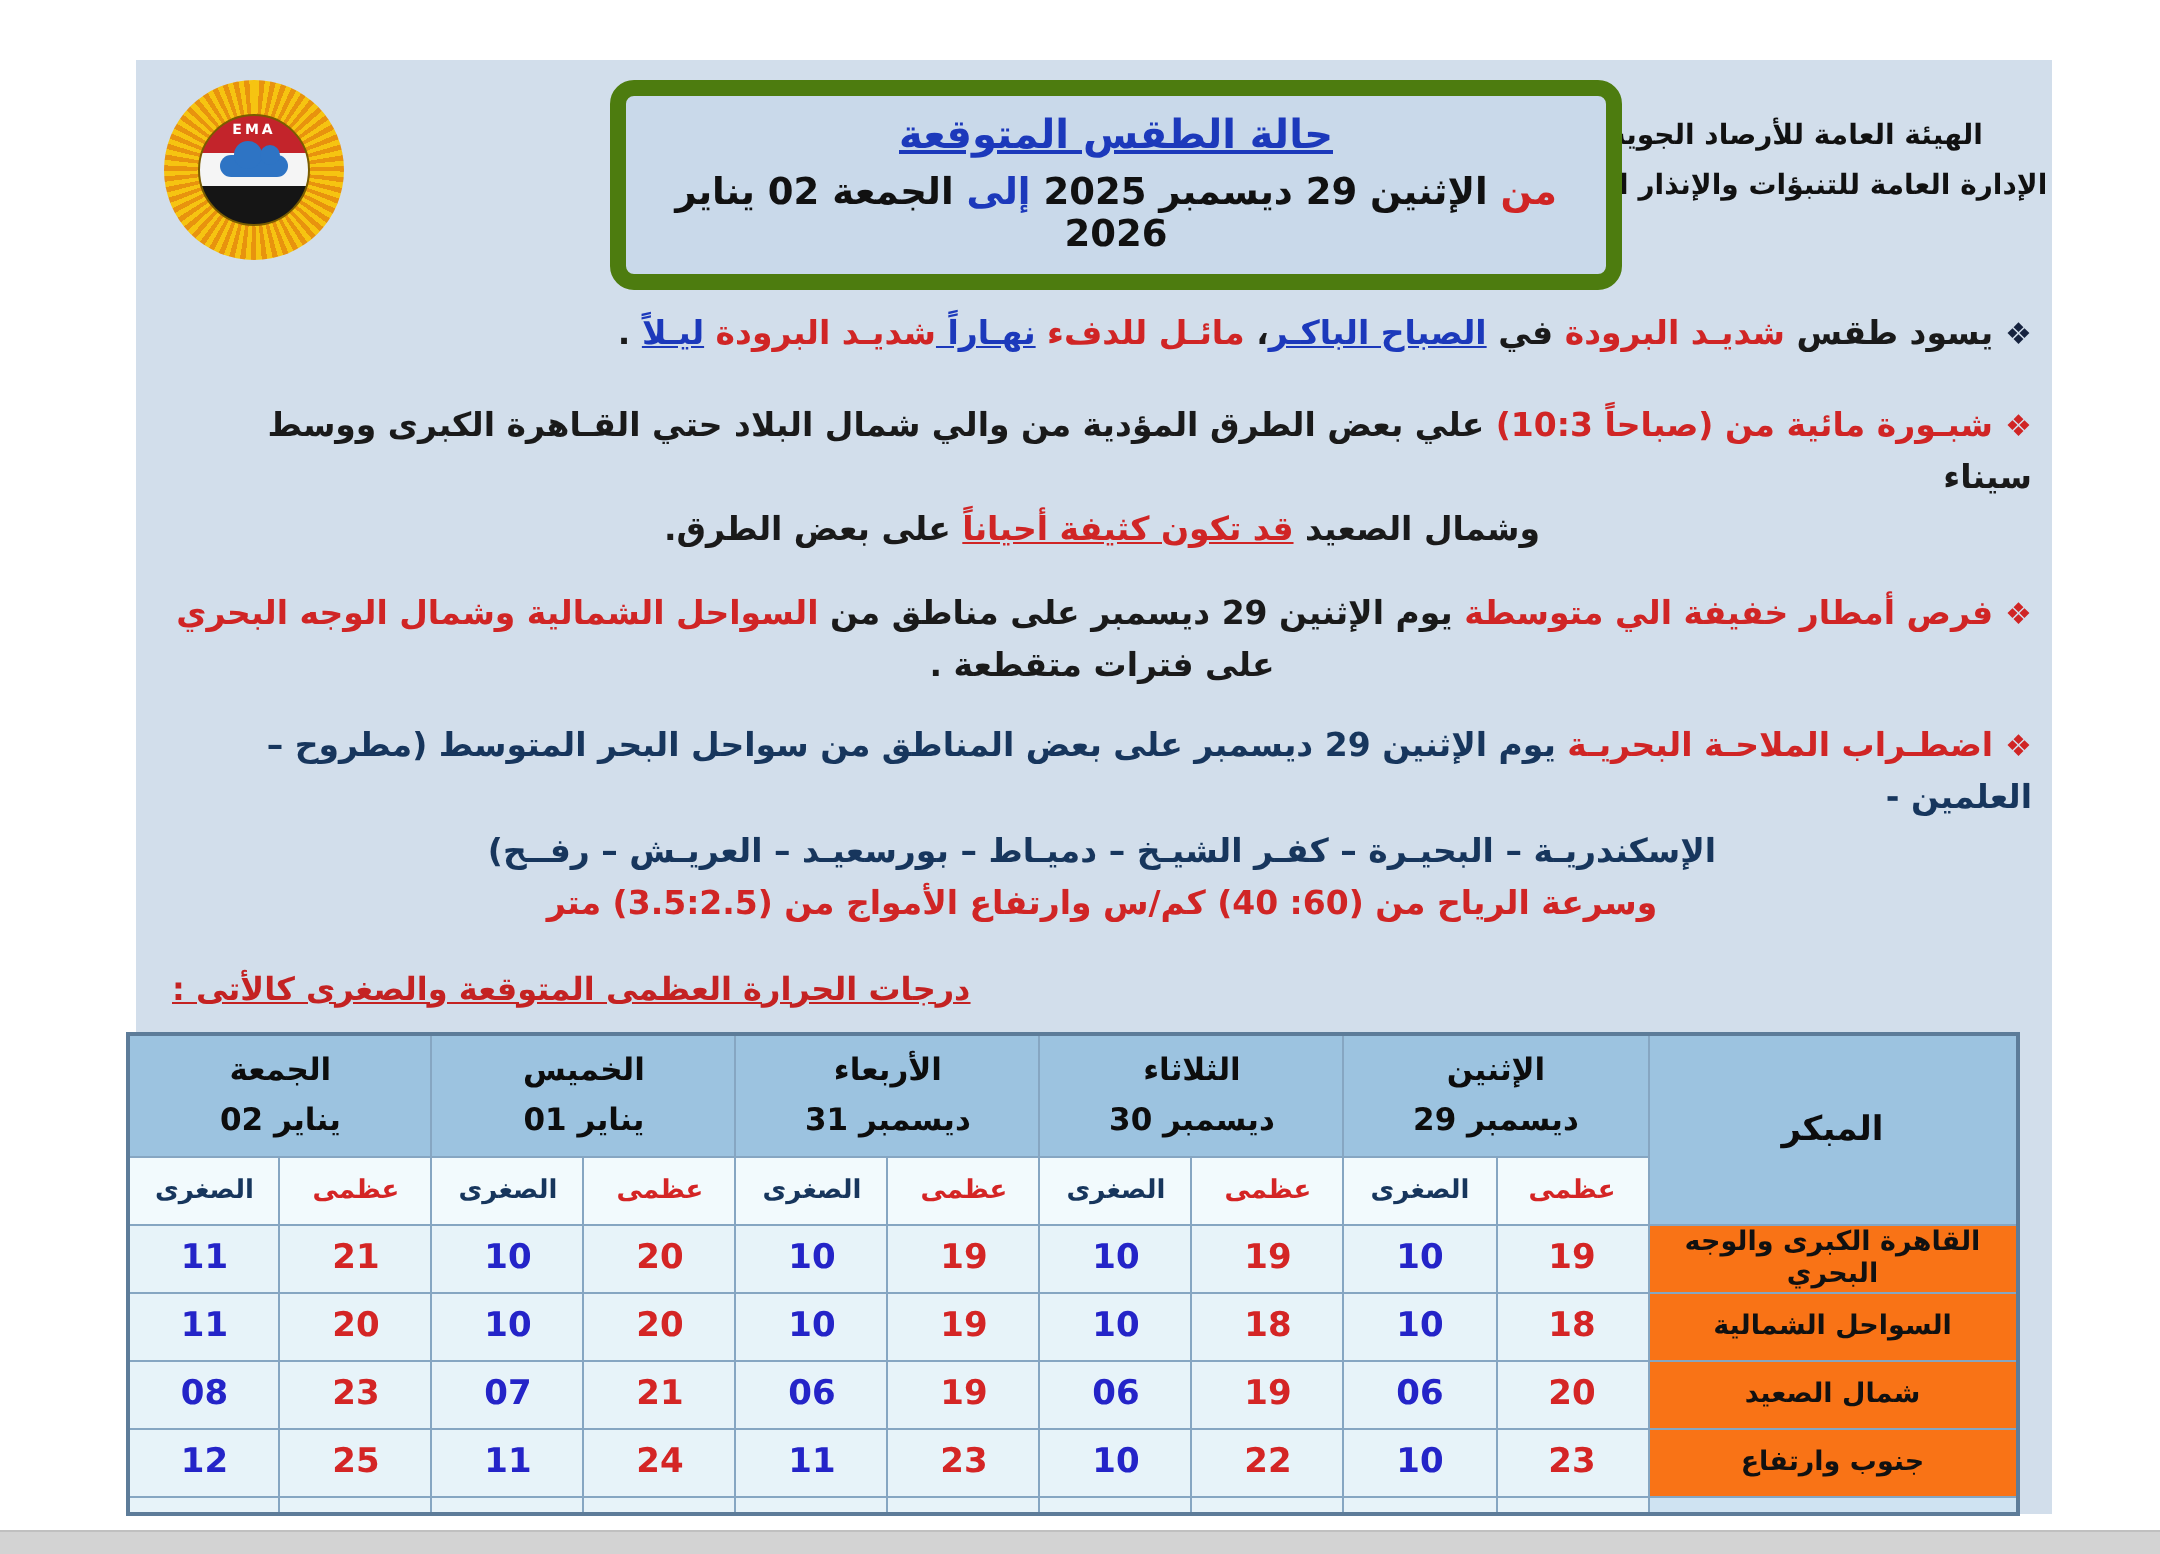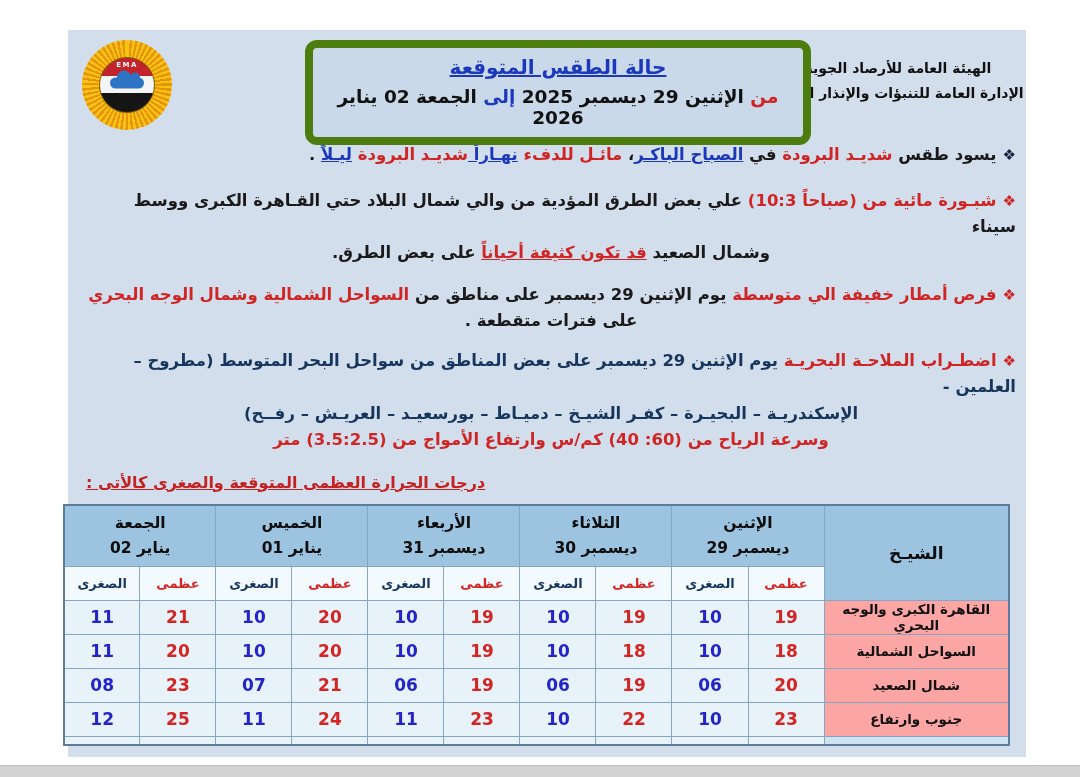--- a/index.html
+++ b/index.html
@@ -49,21 +49,21 @@
   }
   .cloud{
     position:absolute;left:50%;top:47%;transform:translate(-50%,-50%);
     width:34px;height:11px;background:#2e74c4;border-radius:8px;
   }
   .cloud::before{content:"";position:absolute;left:7px;top:-7px;width:14px;height:14px;border-radius:50%;background:#2e74c4;}
   .cloud::after{content:"";position:absolute;right:4px;top:-5px;width:10px;height:10px;border-radius:50%;background:#2e74c4;}
   
   .content{padding:112px 10px 0 18px;}
   .bullet{font-size:16.5px;font-weight:bold;color:#1a1a1a;line-height:1.58;}
-  .b1{margin-top:0;}
+  .b1{margin-top:12px;}
   .b2{margin-top:20px;}
   .b3{margin-top:16px;}
   .b4{margin-top:14px;}
   .b-line1{text-align:right;}
   .b-cont{text-align:center;}
   .marker{display:inline-block;margin-left:6px;font-size:15px;}
   .m-dark{color:#16233f;}
   .m-red{color:#d02525;}
   .red{color:#d02525;}
   .runder{color:#d02525;text-decoration:underline;}
@@ -83,21 +83,21 @@
   }
   .tt td{border:1px solid #86a6c2;text-align:center;vertical-align:middle;padding:0;}
   .day-cell{background:#9cc3e0;height:60px;font-size:15.5px;font-weight:bold;color:#0d0d0d;line-height:1.6;margin-left:24px;}
   .region-head{background:#9cc3e0;font-size:17px;font-weight:bold;color:#0d0d0d;}
   .sub-cell{background:#f2fafd;height:33px;font-size:13px;font-weight:bold;}
   .sub-max{color:#d42525;}
   .sub-min{color:#17365d;}
   .num-cell{background:#e7f3f9;height:33px;font-size:17px;font-weight:bold;}
   .num-max{color:#d42525;}
   .num-min{color:#2424c8;}
-  .region-cell{background:#fca5a5;font-size:13.5px;font-weight:bold;color:#111;}
+  .region-cell{background:#f97316;font-size:13.5px;font-weight:bold;color:#111;}
   .empty-num{height:7px;background:#e7f3f9;}
   .empty-region{height:7px;background:#cfe3f2;}
   
   .sig-row{
     display:flex;justify-content:space-between;
     padding:0 50px 0 65px;margin-top:16px;
   }
   .sig{text-align:center;font-size:13px;font-weight:bold;color:#c42222;line-height:1.75;}
 </style>
 </head>
@@ -174,21 +174,21 @@
           <col style="width:76px">
         <col style="width:76px">
           <col style="width:76px">
         <col style="width:76px">
           <col style="width:76px">
         <col style="width:76px">
           <col style="width:76px">
       </colgroup>
       <tbody>
           <tr>
-        <td class="region-head" rowspan="2">الشيـخ</td>
+        <td class="region-head" rowspan="2">المبكر</td>
         <td class="day-cell" colspan="2">
           <div>الإثنين</div>
           <div><span class="ltr">29 ديسمبر</span></div>
         </td>
         <td class="day-cell" colspan="2">
           <div>الثلاثاء</div>
           <div><span class="ltr">30 ديسمبر</span></div>
         </td>
         <td class="day-cell" colspan="2">
           <div>الأربعاء</div>

